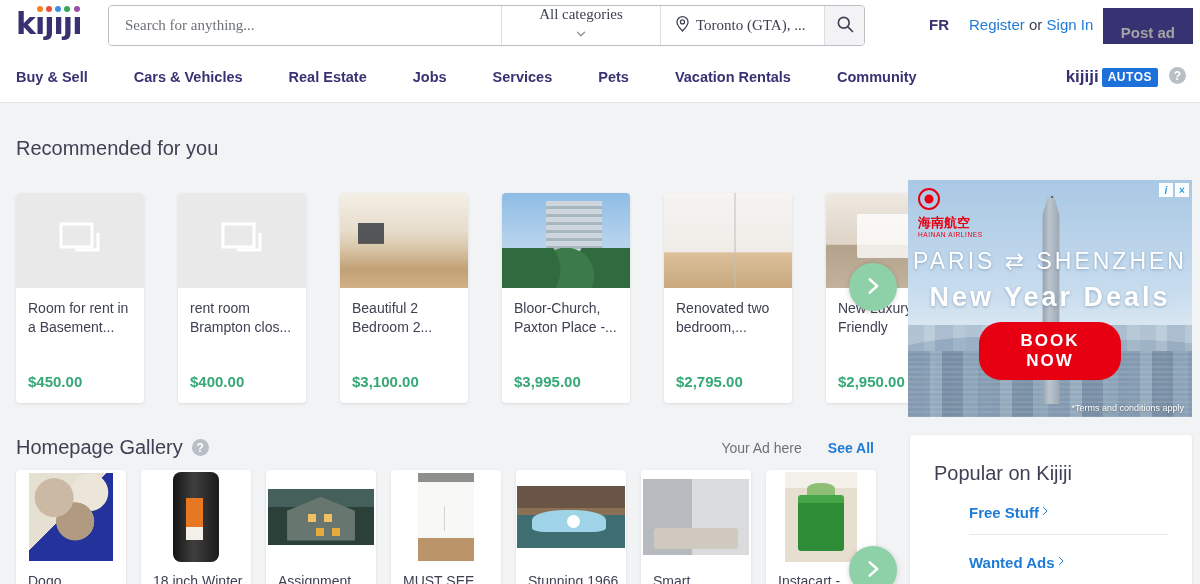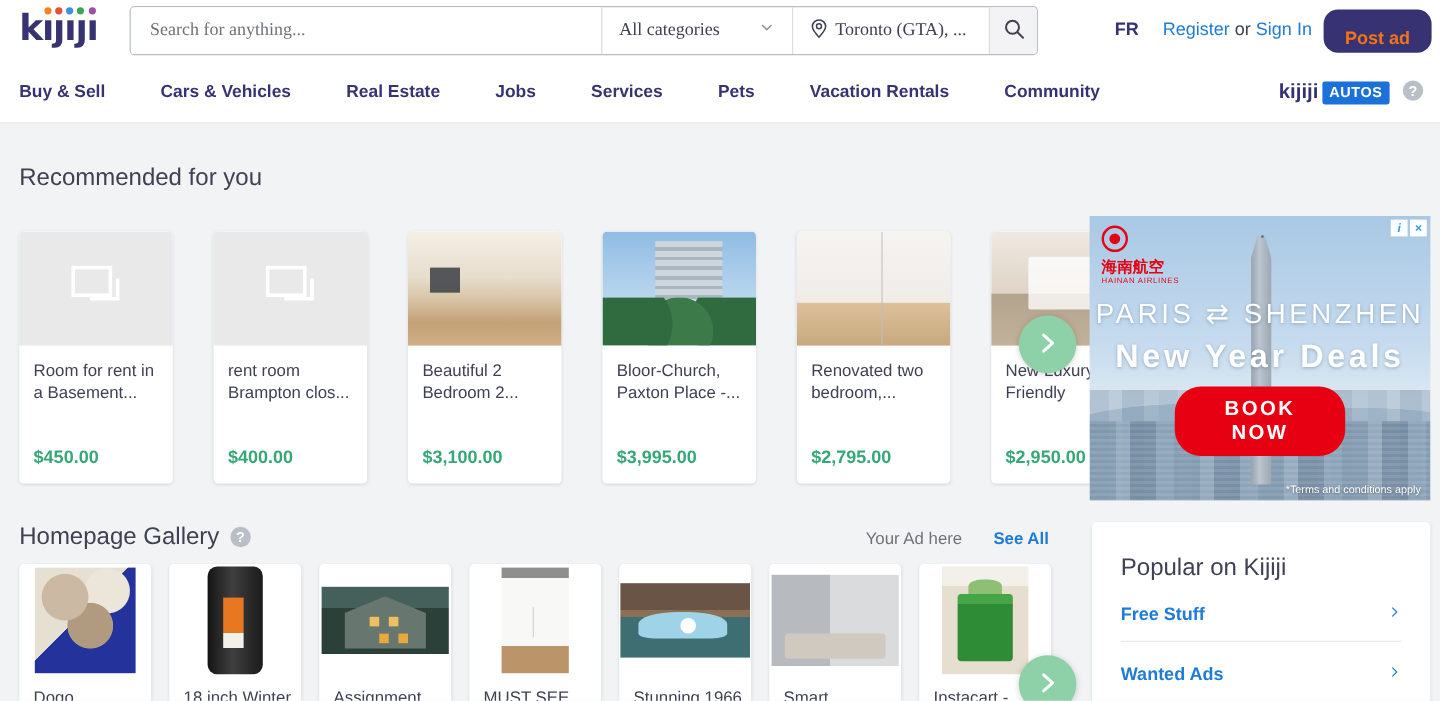--- a/index.html
+++ b/index.html
@@ -9,29 +9,29 @@
   
   .header { position:absolute; top:0; left:0; width:1200px; height:52px; background:#fff; z-index:5; }
   .logo { position:absolute; left:16px; top:6px; font-family:"DejaVu Sans",sans-serif; font-weight:700; font-size:30px; color:#373373; letter-spacing:-1px; cursor:pointer; }
   .logo-letter { position:relative; display:inline-block; }
   .logo-dot { position:absolute; top:0px; left:50%; transform:translateX(-50%); width:6px; height:6px; border-radius:50%; }
 
   .search-bar { position:absolute; left:108px; top:5px; width:757px; height:41px; background:#fff; border:1px solid #b9bdc4; border-radius:4px; display:flex; align-items:stretch; overflow:hidden;font-family:Liberation Serif, serif; }
   .search-input { flex:1; border:none; outline:none; padding:0 16px; font-size:15px; color:#3e4153; font-family:inherit; }
   .search-input::placeholder { color:#6d7278; }
   .vdiv { width:1px; background:#dcdde1; }
-  .category-select { width:158px; display:flex; align-items:center; justify-content:space-between; padding:0 14px; font-size:15px; cursor:pointer; }
+  .category-select { width:158px; display:flex; align-items:center; justify-content:space-between; padding:0 14px; font-size:15px; cursor:pointer;flex-direction:column; }
   .location-select { width:163px; display:flex; align-items:center; gap:4px; padding:0 12px; font-size:15px; cursor:pointer; white-space:nowrap; overflow:hidden; }
   .search-btn { width:40px; background:#f3f3f6; border:none; border-left:1px solid #dcdde1; display:flex; align-items:center; justify-content:center; cursor:pointer; }
 
   .lang { position:absolute; left:929px; top:16px; font-size:15px; font-weight:700; color:#373373; cursor:pointer; }
   .auth { position:absolute; left:969px; top:16px; font-size:15px; white-space:nowrap; }
   .auth .lnk { color:#1e7bd6; cursor:pointer; }
   .auth .or { color:#3e4153; }
-  .post-ad { position:absolute; right:7px; top:8px; height:36px; padding:16px 18px; background:#373373; color:#f97316; border:none; border-radius:12px; font-size:15px; font-weight:700; font-family:inherit; cursor:pointer; }
+  .post-ad { position:absolute; right:7px; top:8px; height:36px; padding:16px 18px; background:#373373; color:#a3a3a3; border:none; border-radius:0; font-size:15px; font-weight:700; font-family:inherit; cursor:pointer; }
 
   
   .nav { position:absolute; top:52px; left:0; width:1200px; height:51px; background:#fff; border-bottom:1px solid #e4e4e7; display:flex; align-items:center; padding:0 14px 0 16px; z-index:5; }
   .nav-item { font-size:14.5px; font-weight:600; color:#373373; margin-right:46px; cursor:pointer; white-space:nowrap; }
   .nav-right { margin-left:auto; display:flex; align-items:flex-start; gap:11px; }
   .autos { display:flex; align-items:center; cursor:pointer; }
   .autos-brand { font-weight:700; font-size:17px; color:#373373; margin-right:3px; }
   .autos-badge { background:#1c70d9; color:#fff; font-weight:700; font-size:12px; letter-spacing:.5px; padding:2px 6px 3px; border-radius:2px; }
   .help-circle { width:17px; height:17px; border-radius:50%; background:#b9bfc6; color:#fff; font-size:12px; font-weight:700; display:inline-flex; align-items:center; justify-content:center; cursor:pointer; }
 
@@ -120,21 +120,21 @@
   .gthumb--race-car::before { content:""; position:absolute; left:46%; top:46%; width:13px; height:13px; background:#fff; border-radius:50%; z-index:1; }
   .gthumb--room { position:relative; width:106px; height:76px; background:linear-gradient(90deg,#b7babe 0 46%,#dadbdc 46% 100%); }
   .gthumb--room::after { content:""; position:absolute; left:10%; bottom:8%; width:80%; height:28%; background:#cfc9bf; border-radius:3px; }
   .gthumb--grocery-bag { position:relative; width:72px; height:90px; background:linear-gradient(180deg,#f3f0e9 0 18%,#e6decf 18% 100%); }
   .gthumb--grocery-bag::after { content:""; position:absolute; left:18%; top:26%; width:64%; height:62%; background:linear-gradient(180deg,#46a546 0 15%,#2e8b36 15% 100%); border-radius:3px; }
   .gthumb--grocery-bag::before { content:""; position:absolute; left:30%; top:12%; width:40%; height:16%; background:#8fbf74; border-radius:40% 40% 0 0; }
 
   
   .popular { position:absolute; left:910px; top:435px; width:282px; height:170px; background:#fff; border-radius:4px; box-shadow:0 1px 3px rgba(0,0,0,.10); padding:27px 24px 0; }
   .popular-title { font-size:20px; font-weight:500; color:#3e4153; }
-  .pop-link { display:flex; justify-content:space-between; align-items:center; padding:18px 0 13px; border-bottom:1px solid #e8e9ec; cursor:pointer; }
+  .pop-link { display:flex; align-items:center; padding:18px 0 13px; border-bottom:1px solid #e8e9ec; cursor:pointer;margin-left:35px; }
   .pop-link-label { color:#1e7bd6; font-weight:700; font-size:15px; }
 </style>
 </head>
 <body>
 
 <div class="header">
   <div class="logo" id="logo"><span class="logo-letter"><span>k</span></span><span class="logo-letter"><span>ı</span><span class="logo-dot" style="background: rgb(245, 130, 32);"></span></span><span class="logo-letter"><span>ȷ</span><span class="logo-dot" style="background: rgb(233, 79, 55);"></span></span><span class="logo-letter"><span>ı</span><span class="logo-dot" style="background: rgb(63, 143, 224);"></span></span><span class="logo-letter"><span>ȷ</span><span class="logo-dot" style="background: rgb(58, 165, 86);"></span></span><span class="logo-letter"><span>ı</span><span class="logo-dot" style="background: rgb(155, 79, 168);"></span></span></div>
 
   <div class="search-bar">
     <input class="search-input" type="text" placeholder="Search for anything..." style="">

